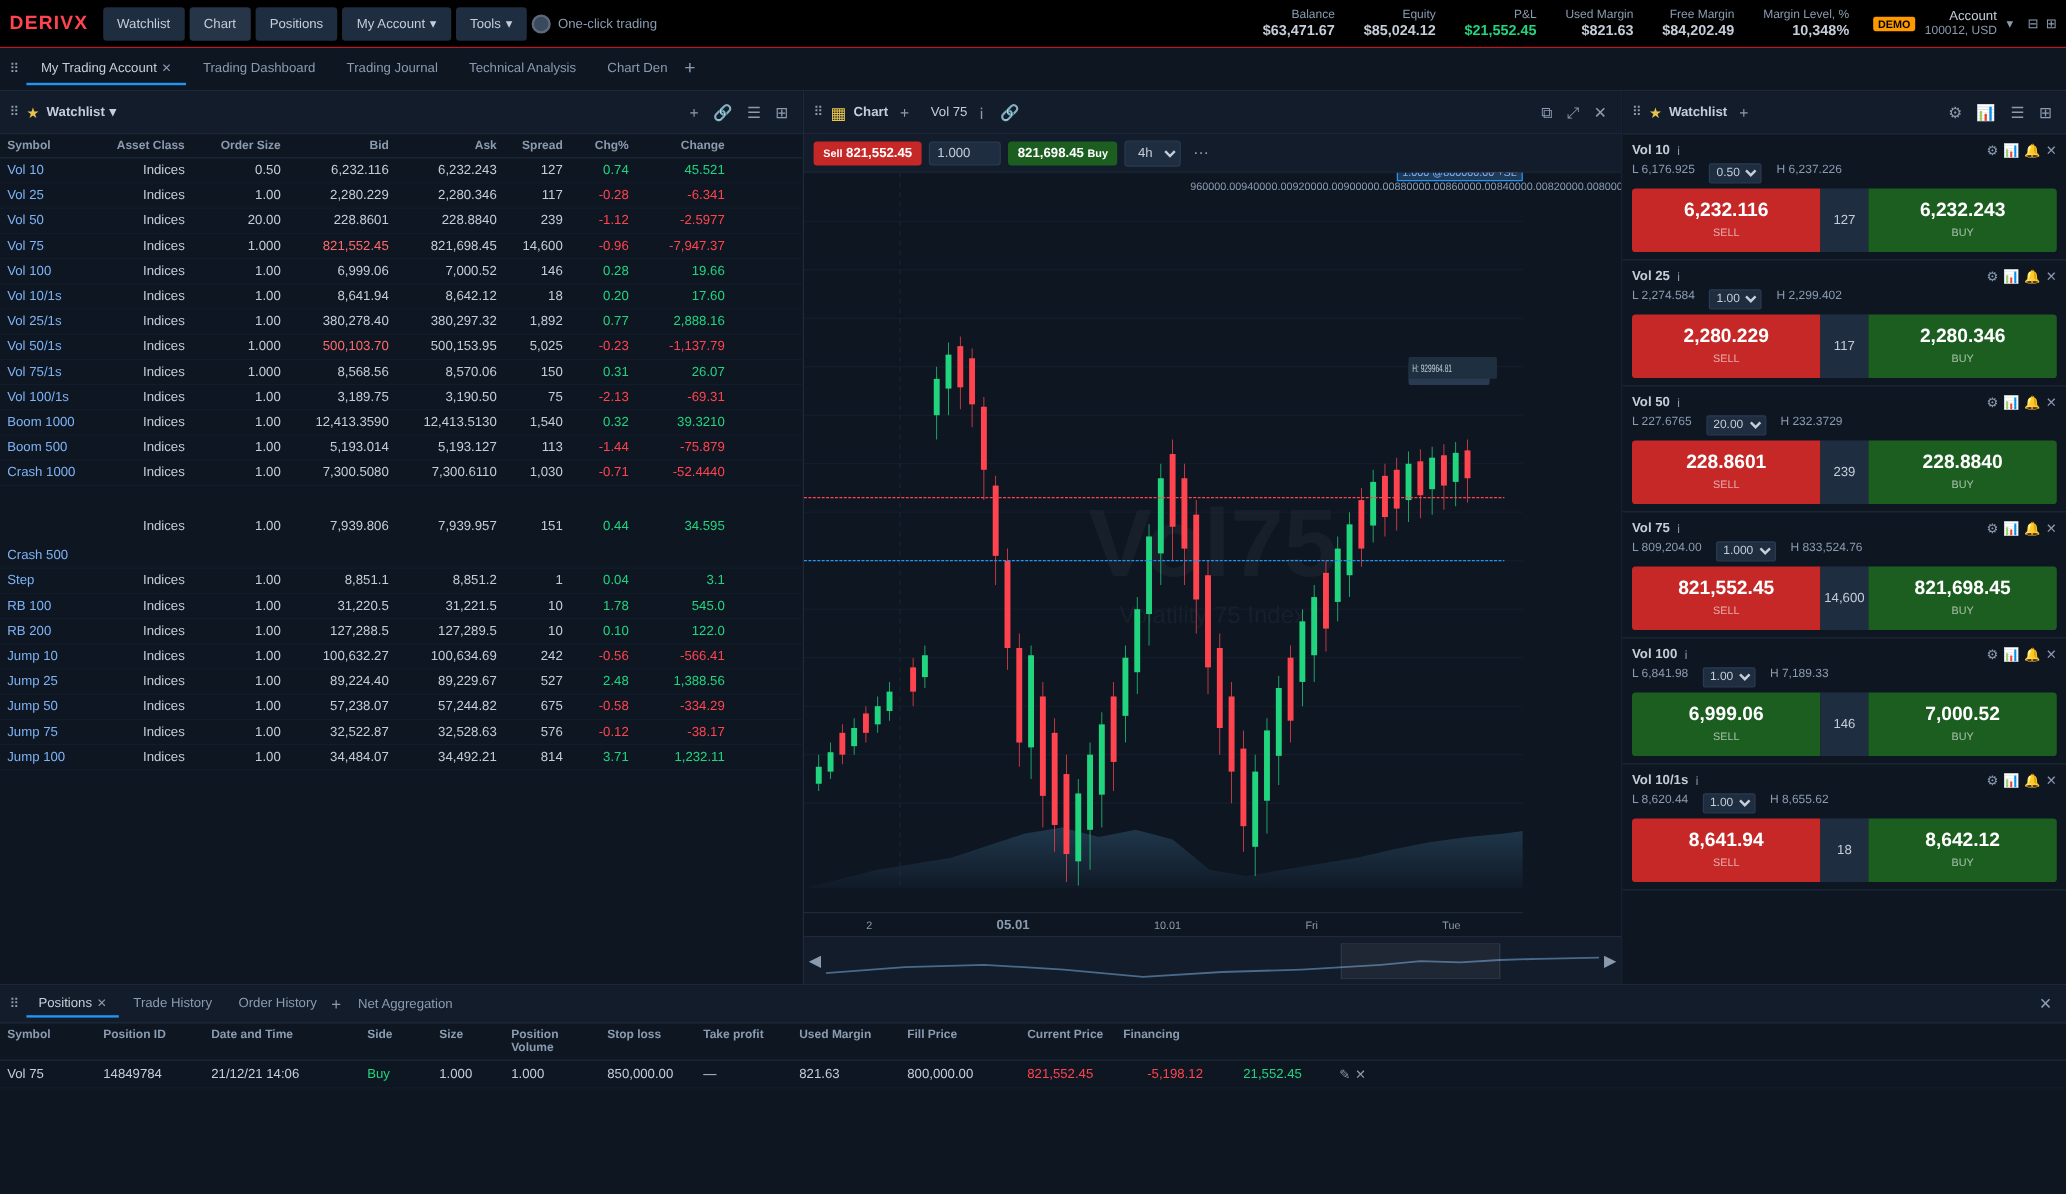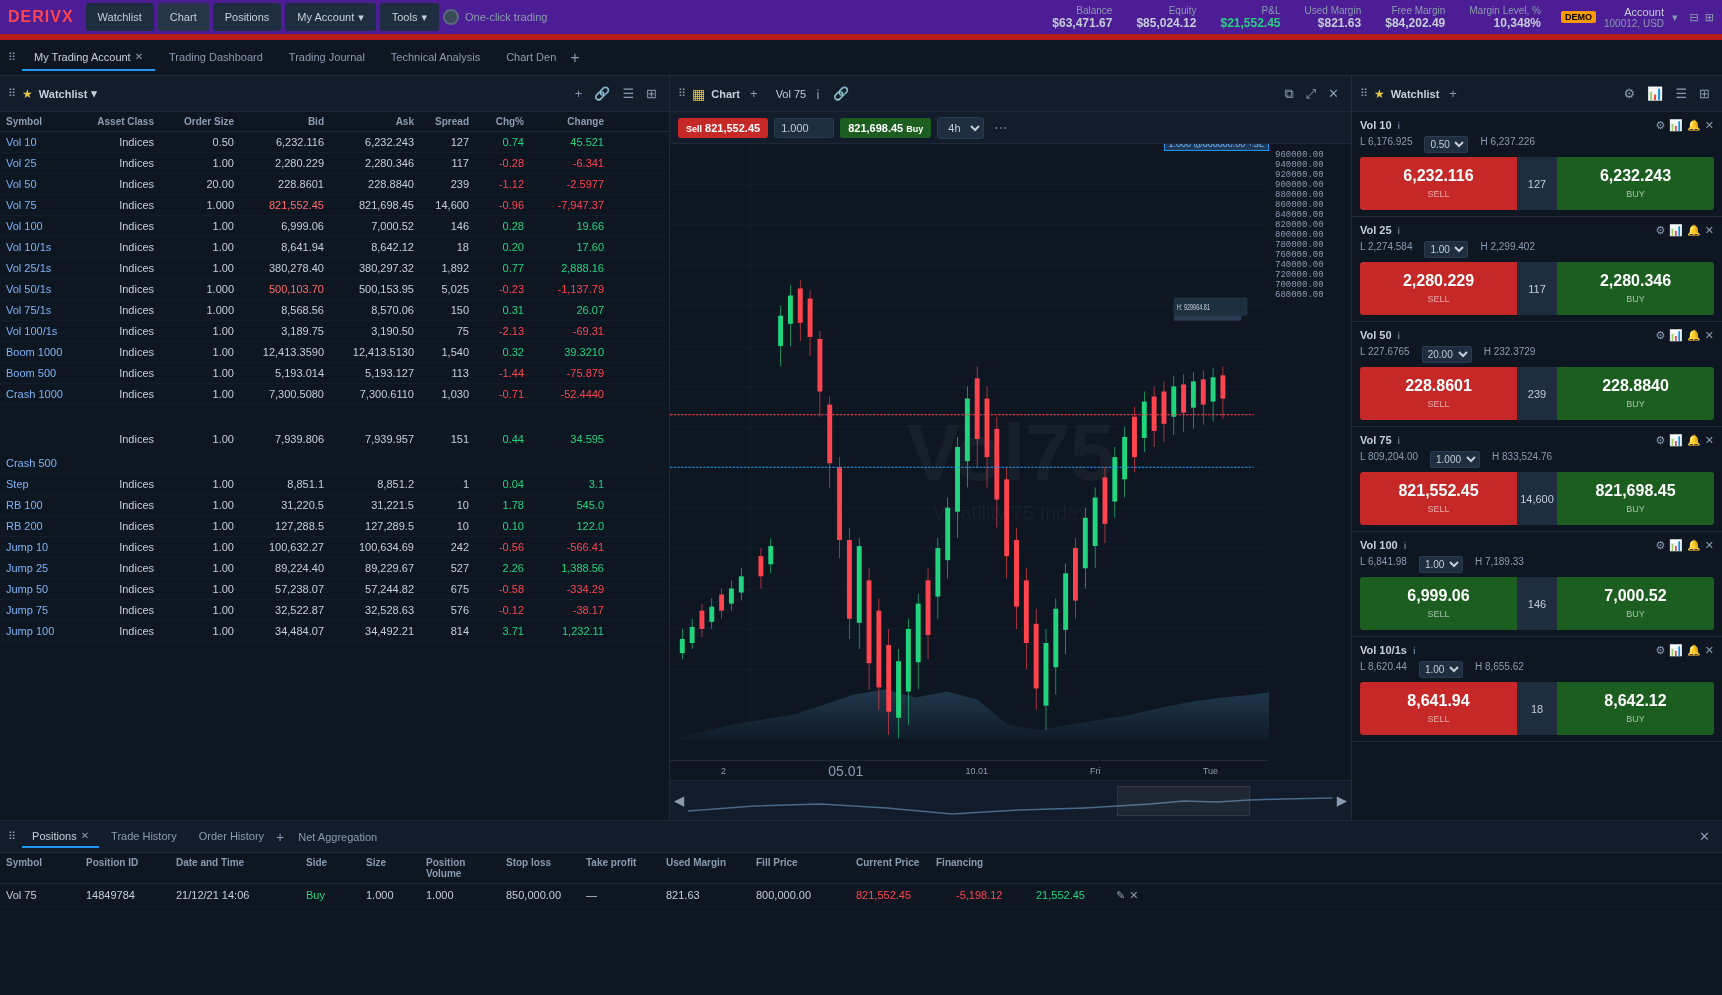--- a/index.html
+++ b/index.html
@@ -1,19 +1,19 @@
 <!DOCTYPE html>
 <html><head>
   <meta charset="utf-8">
   <style>
     * { box-sizing: border-box; margin: 0; padding: 0; }
     body { background: #0e1622; color: #c5cdd8; font-family: 'Segoe UI', Arial, sans-serif; font-size: 11px; overflow: hidden; width: 1722px; height: 995px; }
     
     
-    .top-nav { display: flex; align-items: center; background: #4c1d95; height: 40px; padding: 0 8px; border-bottom: 6px solid #b91c1c; gap: 4px; }
+    .top-nav { display: flex; align-items: center; background: #000000; height: 40px; padding: 0 8px; border-bottom: 1px solid #b91c1c; gap: 4px; }
     .logo { color: #ff444f; font-weight: 900; font-size: 16px; letter-spacing: 1px; margin-right: 8px; }
     .nav-btn { background: #1e2d40; color: #c5cdd8; border: none; border-radius: 3px; padding: 4px 12px; cursor: pointer; font-size: 11px; height: 28px; }
     .nav-btn-active { background: #263548; }
     .account-btn { background: #1e2d40; color: #c5cdd8; border: none; border-radius: 3px; padding: 4px 12px; cursor: pointer; font-size: 11px; height: 28px; display: flex; align-items: center; gap: 4px; }
     .tools-btn { background: #1e2d40; color: #c5cdd8; border: none; border-radius: 3px; padding: 14px 12px; cursor: pointer; font-size: 11px; height: 28px; display: flex; align-items: center; gap: 4px; }
     .oneclick-toggle { display: flex; align-items: center; gap: 6px; color: #8a9bb0; font-size: 11px; }
     .toggle-circle { width: 16px; height: 16px; border-radius: 50%; background: #3a4a5c; border: 2px solid #5a6a7c; cursor: pointer; }
     
     .stats-section { display: flex; gap: 24px; margin-left: auto; align-items: center; }
     .stat-item { display: flex; flex-direction: column; align-items: flex-end; }
@@ -397,21 +397,21 @@
     <div class="wt-cell red">-0.56</div>
     <div class="wt-cell red">-566.41</div>
   </div>
           <div class="wt-row">
     <div class="wt-cell" style="color:#7eb3f5;cursor:pointer;">Jump 25</div>
     <div class="wt-cell">Indices</div>
     <div class="wt-cell">1.00</div>
     <div class="wt-cell ">89,224.40</div>
     <div class="wt-cell">89,229.67</div>
     <div class="wt-cell">527</div>
-    <div class="wt-cell green">2.26</div>
+    <div class="wt-cell green">2.48</div>
     <div class="wt-cell green">1,388.56</div>
   </div>
           <div class="wt-row">
     <div class="wt-cell" style="color:#7eb3f5;cursor:pointer;">Jump 50</div>
     <div class="wt-cell">Indices</div>
     <div class="wt-cell">1.00</div>
     <div class="wt-cell ">57,238.07</div>
     <div class="wt-cell">57,244.82</div>
     <div class="wt-cell">675</div>
     <div class="wt-cell red">-0.58</div>
@@ -471,21 +471,21 @@
         <option>1d</option>
       </select>
       <button class="header-btn">⋯</button>
     </div>
 
     <div class="chart-body" style="position:relative;flex:1;background:#0e1622;overflow:hidden;">
 
       <div style="position:absolute;top:50%;left:50%;transform:translate(-50%,-60%);color:rgba(255,255,255,0.04);font-size:80px;font-weight:700;pointer-events:none;white-space:nowrap;">Vol75</div>
       <div style="position:absolute;top:calc(50%);left:50%;transform:translate(-50%,40px);color:rgba(255,255,255,0.04);font-size:20px;pointer-events:none;white-space:nowrap;">Volatility 75 Index</div>
 
-      <div style="position:absolute;right:0;top:0;width:80px;height:100%;display:flex;flex-direction:column;justify-content:flex-start;padding:6px 4px;font-family:Liberation Mono, monospace;">
+      <div style="position:absolute;right:0;top:0;width:80px;height:100%;display:flex;flex-direction:row;justify-content:center;padding:6px 4px;">
         <span style="color:#8a9bb0;font-size:9px;">960000.00</span>
         <span style="color:#8a9bb0;font-size:9px;">940000.00</span>
         <span style="color:#8a9bb0;font-size:9px;">920000.00</span>
         <span style="color:#8a9bb0;font-size:9px;">900000.00</span>
         <span style="color:#8a9bb0;font-size:9px;">880000.00</span>
         <span style="color:#8a9bb0;font-size:9px;">860000.00</span>
         <span style="color:#8a9bb0;font-size:9px;">840000.00</span>
         <span style="color:#8a9bb0;font-size:9px;">820000.00</span>
         <span style="color:#8a9bb0;font-size:9px;">800000.00</span>
         <span style="color:#8a9bb0;font-size:9px;">780000.00</span>
@@ -696,21 +696,21 @@
         <rect x="820" y="152" width="120" height="18" fill="#1e3040" rx="2"></rect>
         <text x="825" y="164" fill="#c5cdd8" font-size="9">H: 929964.81</text>
       </svg>
 
       <div style="position:absolute;right:82px;top:calc(268px * 100% / 590);background:#c62828;color:white;font-size:9px;padding:1px 4px;transform:translateY(-50%);">821552.45</div>
 
       <div style="position:absolute;right:82px;top:calc(320px * 100% / 590);background:#1e3a5a;color:#7eb3f5;font-size:9px;padding:1px 4px;border:1px solid #2196f3;transform:translateY(-50%);white-space:nowrap;">1.000 @800000.00 +SL</div>
 
       <div style="position:absolute;bottom:0;left:0;right:82px;height:20px;display:flex;justify-content:space-around;align-items:center;border-top:1px solid #1e2a3a;">
         <span style="color:#8a9bb0;font-size:9px;">2</span>
-        <span style="color:#8a9bb0;font-size:14px;">05.01</span>
+        <span style="color:#8a9bb0;font-size:11px;font-weight:bold;">05.01</span>
         <span style="color:#8a9bb0;font-size:9px;">10.01</span>
         <span style="color:#8a9bb0;font-size:9px;">Fri</span>
         <span style="color:#8a9bb0;font-size:9px;">Tue</span>
       </div>
     </div>
 
     <div style="height:40px;background:#131c2b;border-top:1px solid #1e2a3a;display:flex;align-items:center;position:relative;">
       <button style="background:none;border:none;color:#8a9bb0;cursor:pointer;padding:0 4px;">◀</button>
       <div style="flex:1;height:30px;position:relative;overflow:hidden;">
         <svg width="100%" height="30" viewBox="0 0 975 30" preserveAspectRatio="none">

